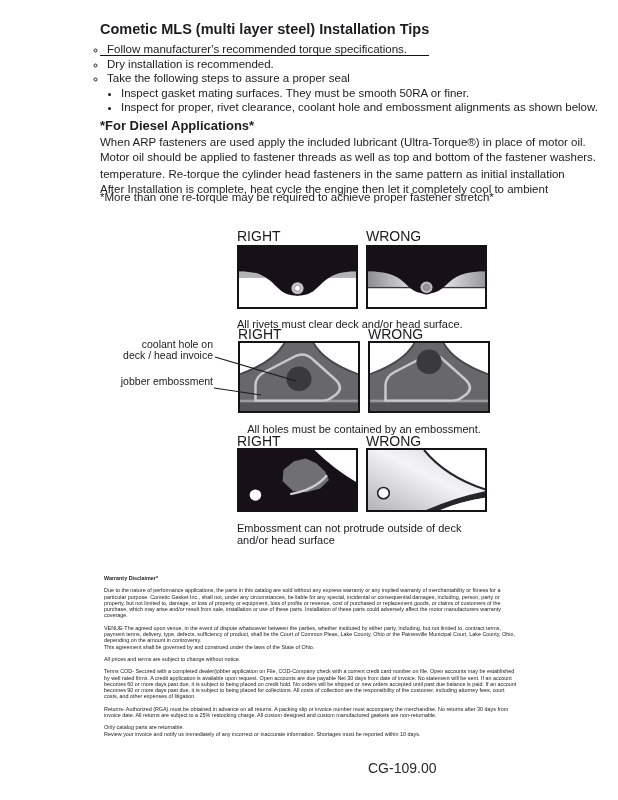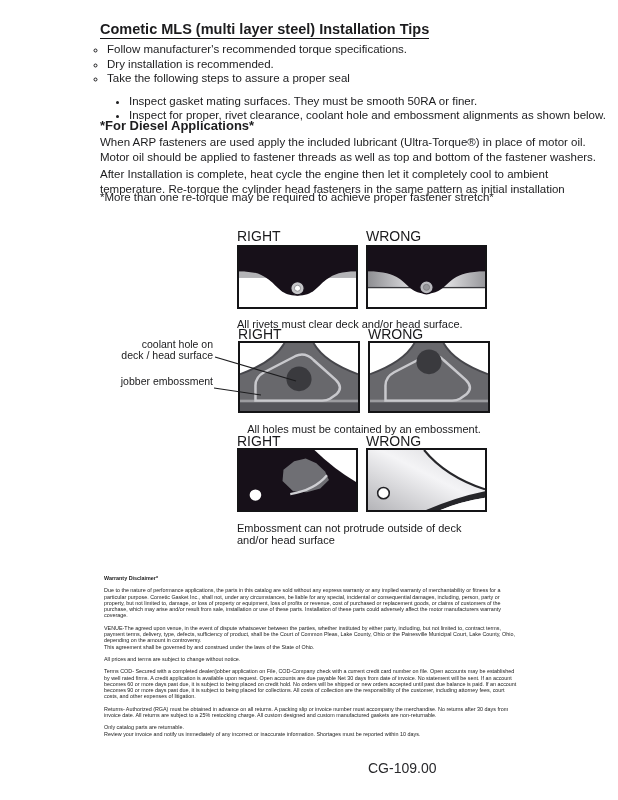--- a/index.html
+++ b/index.html
@@ -4,27 +4,27 @@
 <style>
   html,body{margin:0;padding:0;background:#ffffff;}
   .page{
     position:relative;width:618px;height:800px;background:#ffffff;
     font-family:"Liberation Sans", sans-serif;color:#1c1c1e;overflow:hidden;
   }
   .abs{position:absolute;}
   
   .title{
     left:100px;top:21px;font-size:14.5px;font-weight:bold;
-    border-bottom:1.6px solid #141416;padding-bottom:1px;white-space:nowrap;text-align:right;
+    border-bottom:1.6px solid #141416;padding-bottom:18px;white-space:nowrap;text-align:right;
   }
   
   .tips{left:97px;top:42px;margin:0;padding:0 0 0 10px;list-style:circle outside;
         font-size:11.5px;line-height:14.5px;}
   .tips > li{margin:0;padding:0;}
-  .tips ul{margin:8px;padding:0 0 0 14px;list-style:disc outside;}
+  .tips ul{margin:0;padding:0 0 0 14px;list-style:disc outside;}
   .tips li span{white-space:nowrap;}
   
   .h2{left:100px;top:118px;font-size:13px;font-weight:bold;white-space:nowrap;}
   .para{left:100px;font-size:11.5px;line-height:15px;}
   .para span{display:block;white-space:nowrap;}
   .p1{top:135px;}
   .p2{top:167px;}
   .note{top:190px;text-align:right;}
   
   .dg-label{font-size:14px;width:121px;white-space:nowrap;color:#1a1a1c;}
@@ -58,22 +58,22 @@
       </ul>
     </li>
   </ul>
 
   <div class="abs h2">*For Diesel Applications*</div>
   <div class="abs para p1">
     <span>When ARP fasteners are used apply the included lubricant (Ultra-Torque®) in place of motor oil.</span>
     <span>Motor oil should be applied to fastener threads as well as top and bottom of the fastener washers.</span>
   </div>
   <div class="abs para p2">
+    <span>temperature. Re-torque the cylinder head fasteners in the same pattern as initial installation</span>
     <span>After Installation is complete, heat cycle the engine then let it completely cool to ambient</span>
-    <span>temperature. Re-torque the cylinder head fasteners in the same pattern as initial installation</span>
   </div>
   <div class="abs para note">
     <span>*More than one re-torque may be required to achieve proper fastener stretch*</span>
   </div>
 
   <div class="abs dg-label" style="left:237px;top:228px">RIGHT</div>
   <div class="abs dg-label" style="left:366px;top:228px">WRONG</div>
 
   <svg class="abs panel" style="left:237px;top:245px" width="117" height="60" viewBox="0 0 121 64" preserveAspectRatio="none">
     <rect width="121" height="64" fill="#ffffff"></rect>
@@ -100,21 +100,21 @@
     <circle cx="60.5" cy="43" r="3.2" fill="#97979b" stroke="#7e7e82" stroke-width="1"></circle>
   </svg>
 
   <div class="abs caption" style="left:237px;top:311px">All rivets must clear deck and/or head surface.</div>
 
   <div class="abs dg-label w2" style="left:238px;top:326px">RIGHT</div>
   <div class="abs dg-label w2" style="left:368px;top:326px">WRONG</div>
 
   <div class="abs callout" style="top:339px">
     <span>coolant hole on</span><br>
-    <span>deck / head surface</span>
+    <span>deck / head invoice</span>
   </div>
   <div class="abs callout" style="top:376px">jobber embossment</div>
 
   <svg class="abs panel" style="left:238px;top:341px" width="118" height="68" viewBox="0 0 122 72" preserveAspectRatio="none">
     <rect width="122" height="72" fill="#68686c"></rect>
     <path d="M0,0 H46 Q35,20 0,33 Z" fill="#ffffff"></path>
     <path d="M46,0 Q35,20 0,33" fill="none" stroke="#46464b" stroke-width="2"></path>
     <path d="M122,0 H76 Q87,20 122,33 Z" fill="#ffffff"></path>
     <path d="M76,0 Q87,20 122,33" fill="none" stroke="#46464b" stroke-width="2"></path>
     <rect y="60" width="122" height="3" fill="#9b9b9f"></rect>

